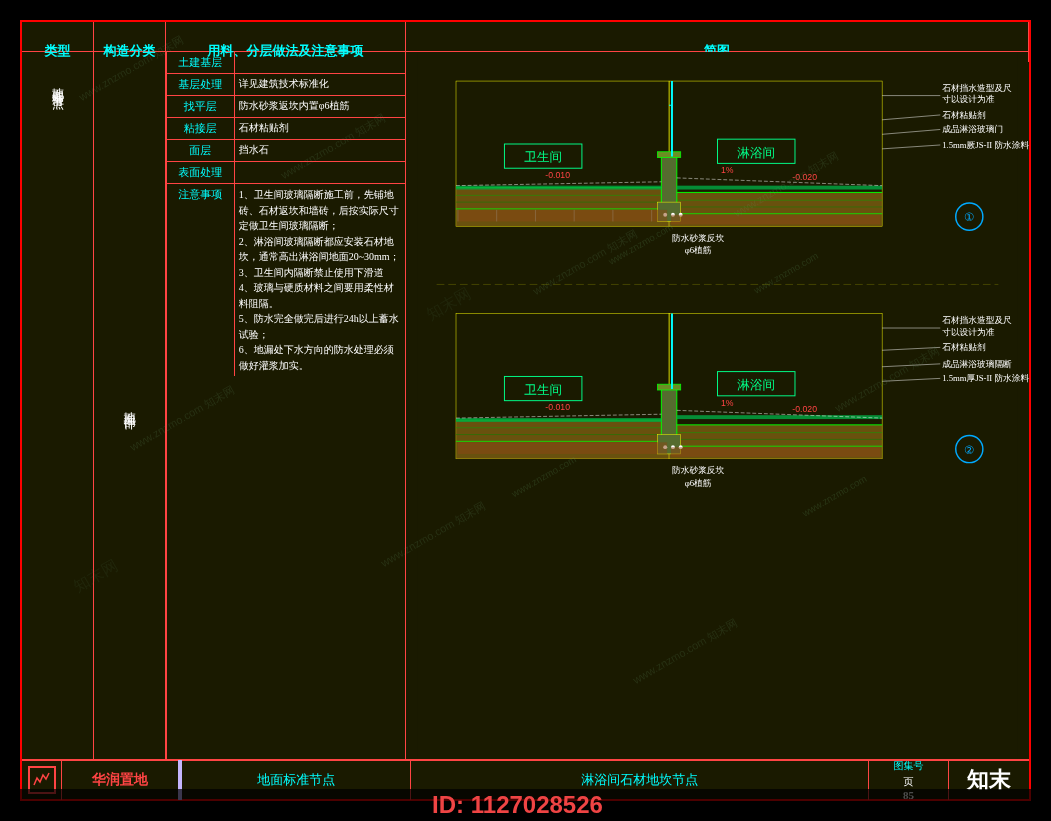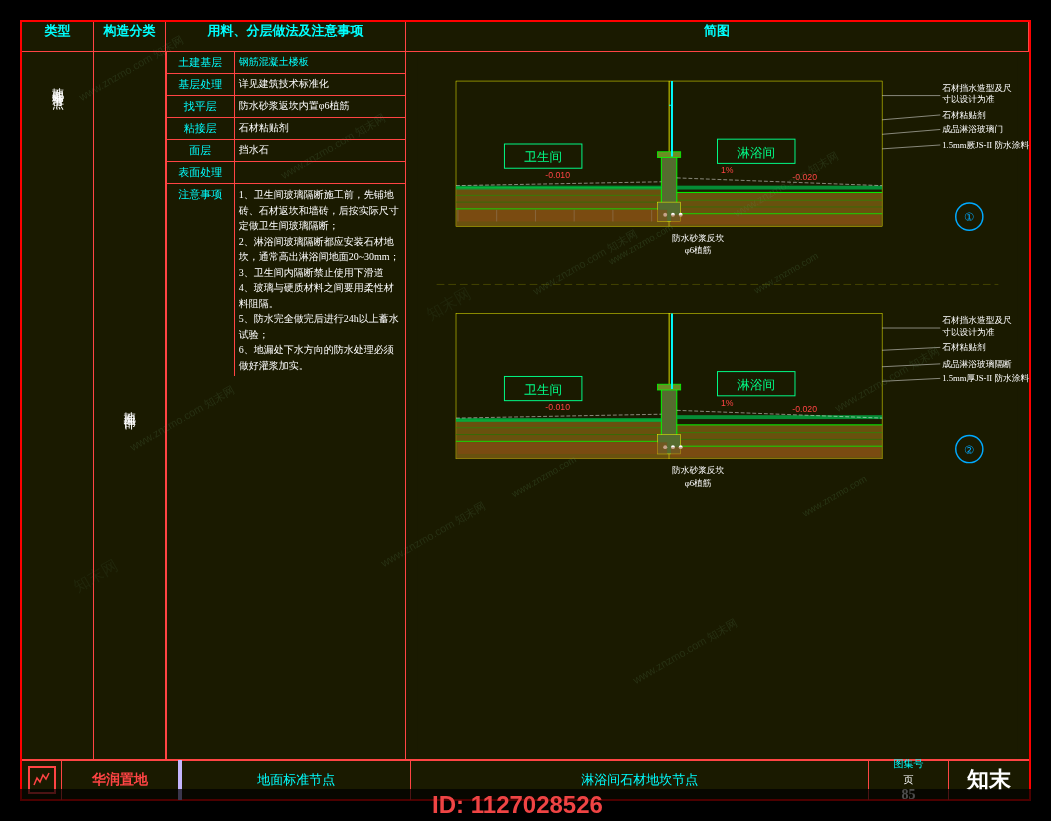--- a/index.html
+++ b/index.html
@@ -43,21 +43,21 @@
     .header-row {
       display: flex;
       border-bottom: 1px solid #ff4444;
       background: #1a1a00;
     }
     .header-cell {
       border-right: 1px solid #ff4444;
       color: #00ffff;
       font-size: 13px;
       text-align: center;
-      padding: 0 6px;
+      padding: 20px 6px;
       font-weight: bold;
     }
     .col-type { width: 72px; }
     .col-struct { width: 72px; }
     .col-material { width: 240px; }
     .col-diagram { flex: 1; }
 
     
     .content-row {
       display: flex;
@@ -276,21 +276,20 @@
       </div>
 
       <div class="struct-col">
         <span style="writing-mode:vertical-lr;letter-spacing:2px;font-size:12px;color:#fff;">地面部件</span>
       </div>
 
       <div class="material-col" style="border-left:1px solid #ff4444;">
 
         <div class="material-row">
           <div class="material-label">土建基层</div>
-          <div class="material-value cyan">钢筋混凝土楼板</div>
         </div>
 
         <div class="material-row">
           <div class="material-label">基层处理</div>
           <div class="material-value">详见建筑技术标准化</div>
         </div>
 
         <div class="material-row">
           <div class="material-label">找平层</div>
           <div class="material-value">防水砂浆返坎内置φ6植筋</div>
@@ -500,21 +499,21 @@
           <polyline points="2,15 5,8 8,12 11,5 14,9 17,3" fill="none" stroke="#ff4444" stroke-width="1.5"></polyline>
         </svg>
       </div>
     </div>
     <div class="footer-company">华润置地</div>
     <div class="footer-name">地面标准节点</div>
     <div class="footer-title">淋浴间石材地坎节点</div>
     <div class="footer-meta">
       <span style="color:#00ffff;font-size:10px;">图集号</span>
       <span style="color:#ffffff;font-size:10px;margin-top:2px;">页</span>
-      <span style="color:#ffffff;font-size:14px;font-weight:bold;">85</span>
+      <span style="color:#ffffff;font-size:11px;font-weight:bold;">85</span>
     </div>
     <div class="footer-brand">
       <span class="brand-text">知末</span>
     </div>
   </div>
 
 </div>
 
 <div class="bottom-id">ID: 1127028526</div>
 

